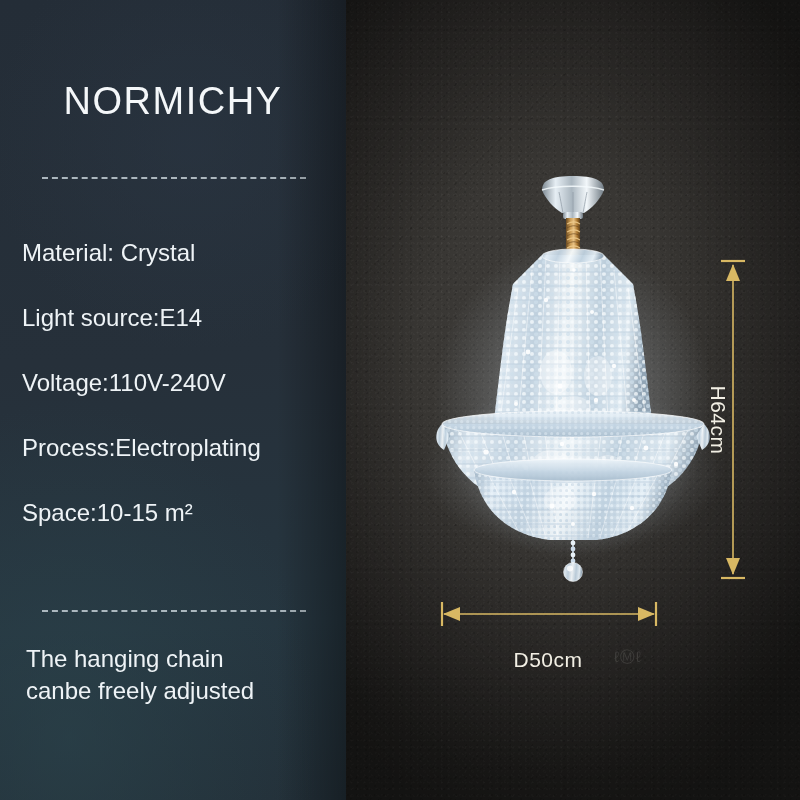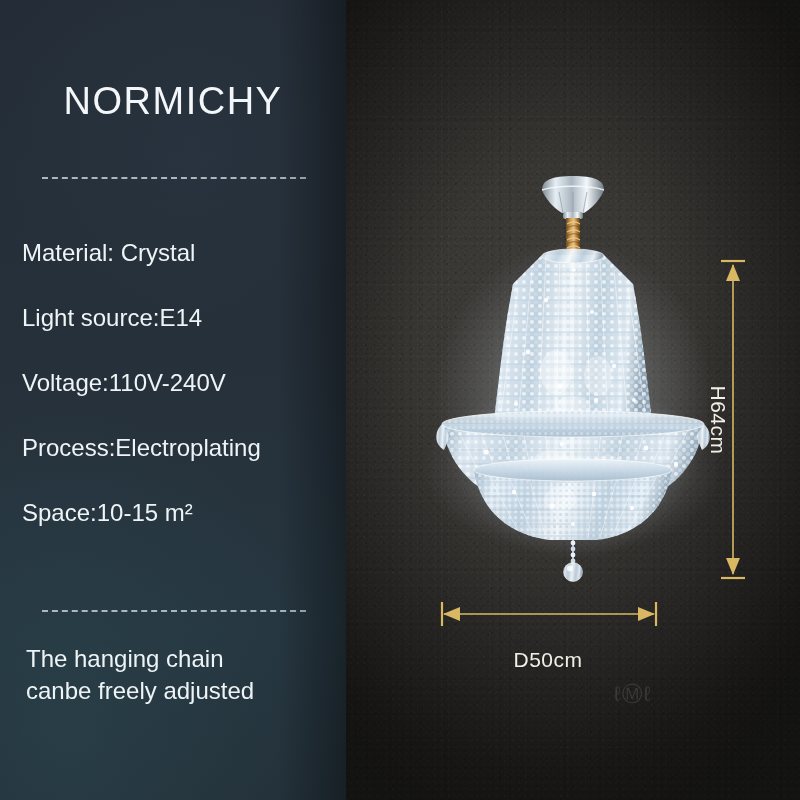--- a/index.html
+++ b/index.html
@@ -144,22 +144,22 @@
   }
   #dim-h-label {
     left: 202px;
     top: 660px;
     transform: translate(-50%, -50%);
     text-align: center;
   }
   .watermark {
     position: absolute;
     left: 268px;
-    top: 680px;
-    font-size: 21px;
+    top: 648px;
+    font-size: 15px;
     color: rgba(190,190,185,0.16);
     letter-spacing: 1px;
     white-space: nowrap;
   }
 </style>
 </head>
 <body>
 
 <div id="page">
 

